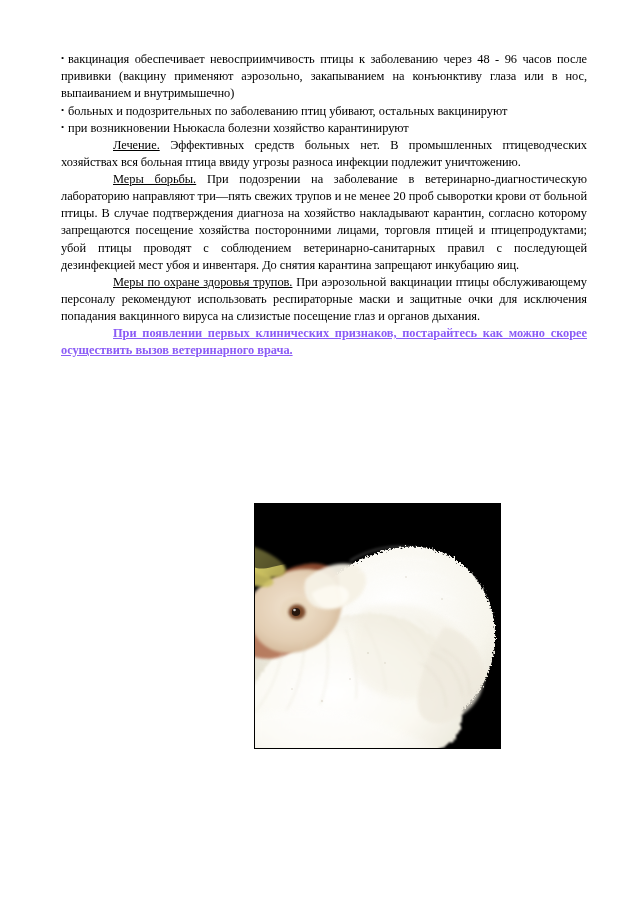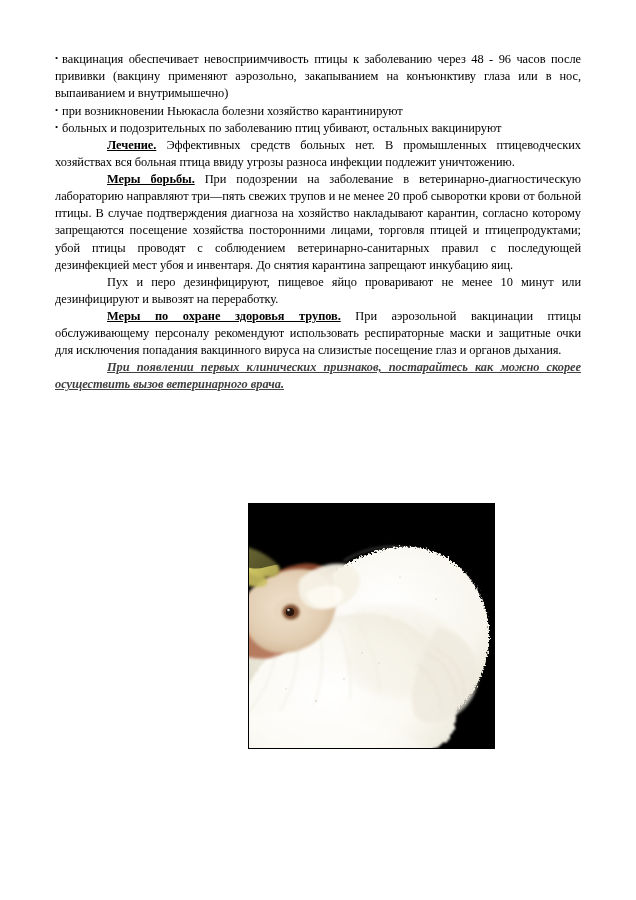--- a/index.html
+++ b/index.html
@@ -14,20 +14,21 @@
     overflow: hidden;
     font-family: "Liberation Serif", "DejaVu Serif", serif;
     color: #000000;
   }
   .page {
     position: relative;
     width: 512px;
     height: 900px;
     background: #ffffff;
     box-sizing: border-box;
+    margin-left: 6px;
   }
   .doc-body {
     position: absolute;
     left: 55px;
     top: 50px;
     width: 526px;
   }
   p {
     margin: 0;
     font-size: 12.4px;
@@ -42,30 +43,29 @@
   }
   p.bullet .bullet-dot {
     font-size: 9px;
     vertical-align: 1.5px;
     padding-right: 4px;
   }
   p.indented {
     text-indent: 52px;
   }
   .lead {
-    font-weight: bold;
+    font-weight: normal;
     text-decoration: underline;
   }
   p.warning {
-    color: #404040;
+    color: #8b5cf6;
     font-weight: bold;
     text-decoration: underline;
     text-indent: 52px;
     text-align: justify;
-    font-style: italic;
   }
   .photo {
     position: absolute;
     left: 248px;
     top: 503px;
     width: 247px;
     height: 246px;
     background: #000000;
     overflow: hidden;
   }
@@ -75,29 +75,28 @@
 </style>
 </head>
 <body>
 
 <div class="page">
 
   <div class="doc-body">
 
     <p class="bullet"><span class="bullet-dot">•</span><span>вакцинация обеспечивает невосприимчивость птицы к заболеванию через 48 - 96 часов после прививки (вакцину применяют аэрозольно, закапыванием на конъюнктиву глаза или в нос, выпаиванием и внутримышечно)</span></p>
 
+    <p class="bullet"><span class="bullet-dot">•</span><span>больных и подозрительных по заболеванию птиц убивают, остальных вакцинируют</span></p>
+
     <p class="bullet"><span class="bullet-dot">•</span><span>при возникновении Ньюкасла болезни хозяйство карантинируют</span></p>
 
-    <p class="bullet"><span class="bullet-dot">•</span><span>больных и подозрительных по заболеванию птиц убивают, остальных вакцинируют</span></p>
-
     <p class="indented"><span class="lead">Лечение.</span><span> Эффективных средств больных нет. В промышленных птицеводческих хозяйствах вся больная птица ввиду угрозы разноса инфекции подлежит уничтожению.</span></p>
 
     <p class="indented"><span class="lead">Меры борьбы.</span><span> При подозрении на заболевание в ветеринарно-диагностическую лабораторию направляют три—пять свежих трупов и не менее 20 проб сыворотки крови от больной птицы. В случае подтверждения диагноза на хозяйство накладывают карантин, согласно которому запрещаются посещение хозяйства посторонними лицами, торговля птицей и птицепродуктами; убой птицы проводят с соблюдением ветеринарно-санитарных правил с последующей дезинфекцией мест убоя и инвентаря. До снятия карантина запрещают инкубацию яиц.</span></p>
 
-    <p class="indented"><span>Пух и перо дезинфицируют, пищевое яйцо проваривают не менее 10 минут или дезинфицируют и вывозят на переработку.</span></p>
 
 
 
     <p class="indented"><span class="lead">Меры по охране здоровья трупов.</span><span> При аэрозольной вакцинации птицы обслуживающему персоналу рекомендуют использовать респираторные маски и защитные очки для исключения попадания вакцинного вируса на слизистые посещение глаз и органов дыхания.</span></p>
 
     <p class="warning">При появлении первых клинических признаков, постарайтесь как можно скорее осуществить вызов ветеринарного врача.</p>
 
   </div>
 
   <div class="photo">

